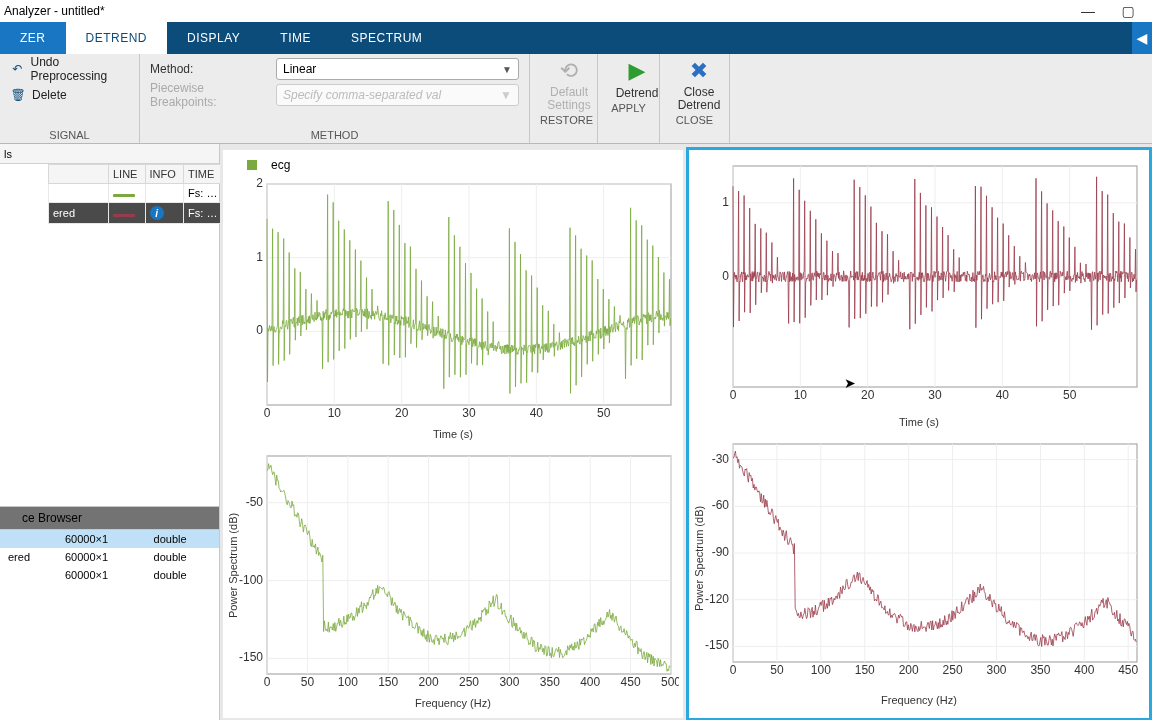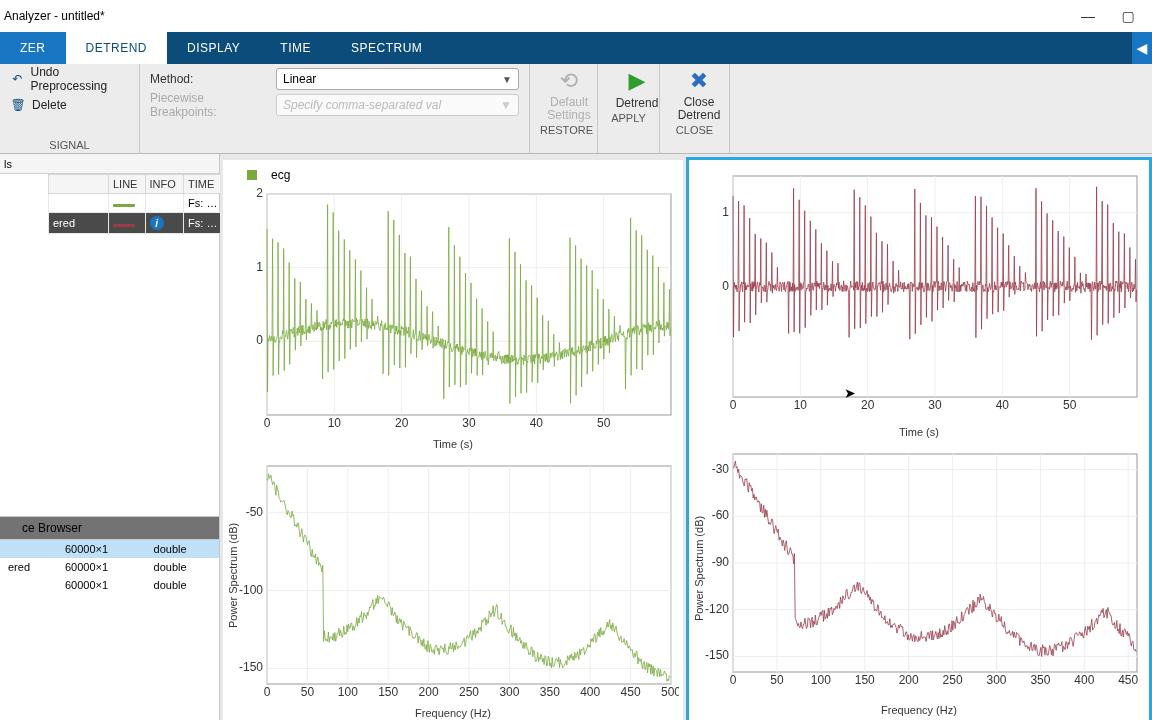--- a/index.html
+++ b/index.html
@@ -1,19 +1,19 @@
 <!DOCTYPE html>
 <html><head>
 <meta charset="utf-8">
 <style>
 * { margin:0; padding:0; box-sizing:border-box; font-family:"Segoe UI",Arial,sans-serif; font-size:12px; }
 body { background:#f0f0f0; width:1152px; height:720px; overflow:hidden; position:relative; }
 
 
-.titlebar { height:32px; background:#fff; display:flex; align-items:center; padding:0 4px; }
+.titlebar { height:22px; background:#fff; display:flex; align-items:center; padding:0 4px; }
 .titlebar-title { flex:1; }
 .titlebar-btn { width:40px; text-align:center; font-size:14px; color:#333; cursor:default; }
 
 
 .tabstrip { height:32px; background:#0b4c7a; display:flex; align-items:stretch; }
 .tab { padding:0 20px; display:flex; align-items:center; color:#fff; font-size:12px; letter-spacing:0.5px; }
 .tab.active { background:#fff; color:#0b4c7a; }
 .tab.partial { background:#1976c2; }
 .tab-arrow { margin-left:auto; width:20px; background:#1976c2; color:#fff; display:flex; align-items:center; justify-content:center; font-size:14px;}
 
@@ -108,20 +108,21 @@
         </div>
       </div>
       <div class="tb-row">
         <span class="tb-label disabled" style="width:120px">Piecewise Breakpoints:</span>
         <div class="tb-input">
           <span>Specify comma-separated val</span>
           <span class="caret" style="color:#ccc">▼</span>
         </div>
       </div>
     </div>
+    <div class="tb-group-label">METHOD</div>
   </div>
 
   <div class="tb-group" style="width:68px">
     <div class="tb-bigbtn disabled">
       <span class="bigicon">⟲</span>
       <span style="text-align:center;line-height:1.1">Default Settings</span>
     </div>
     <div class="tb-group-label">RESTORE</div>
   </div>
 

